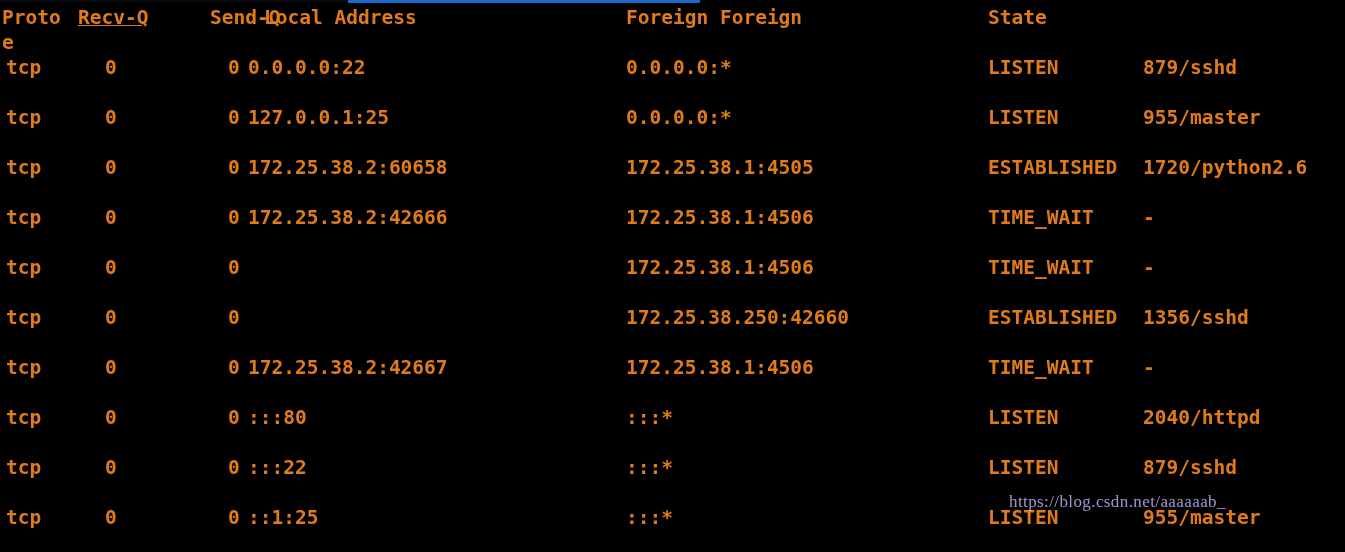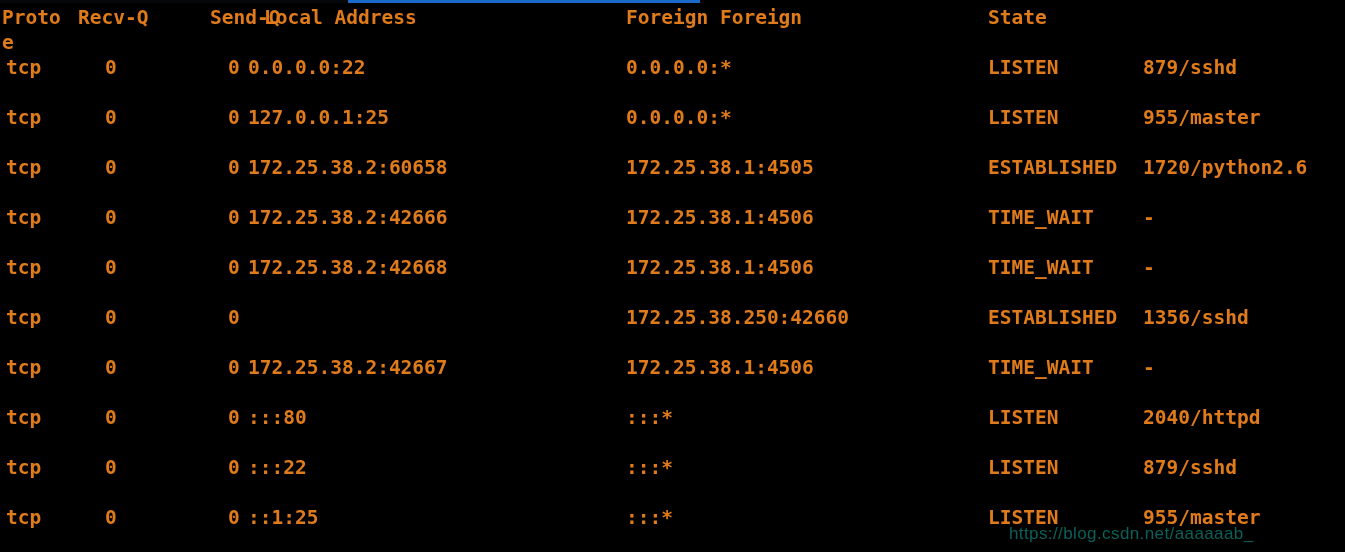--- a/index.html
+++ b/index.html
@@ -84,36 +84,36 @@
   .col-proto    { left: 6px; }
   .col-recvq    { left: 105px; }
   .col-sendq    { left: 228px; }
   .col-local    { left: 248px; }
   .col-foreign  { left: 626px; }
   .col-state    { left: 988px; }
   .col-pid      { left: 1143px; }
 
   
   .hdr-proto   { left: 2px; }
-  .hdr-recvq   { left: 78px; }
+  .hdr-recvq   { left: 78px; text-decoration: underline; }
   .hdr-sendq   { left: 170px; margin-left: 40px; }
   .hdr-local   { left: 264px; }
   .hdr-foreign { left: 626px; }
   .hdr-state   { left: 988px; }
   .hdr-pid     { left: 1143px; }
   .hdr-wrap    { left: 2px; }
 
   #watermark {
     position: absolute;
     left: 1009px;
-    top: 524px;
-    font-family: Liberation Sans, sans-serif;
+    top: 492px;
+    font-family: Liberation Serif, serif;
     font-size: 17px;
     line-height: 20px;
-    color: #0f766e;
+    color: #c4b5fd;
     opacity: 0.82;
     white-space: pre;
     letter-spacing: 0.4px;
   }
 </style>
 </head>
 <body>
 
 <div id="terminal">
 
@@ -123,21 +123,21 @@
   </div>
 
   <div id="rows">
 
   <div class="line" style="top: 2px;"><span class="cell hdr-proto">Proto</span><span class="cell hdr-recvq">Recv-Q</span><span class="cell hdr-sendq">Send-Q</span><span class="cell hdr-local">Local Address</span><span class="cell hdr-foreign">Foreign Foreign</span><span class="cell hdr-state">State</span></div>
       <div class="line" style="top: 27px;"><span class="cell hdr-wrap">e</span></div>
       <div class="line" style="top: 52px;"><span class="cell col-proto">tcp</span><span class="cell col-recvq">0</span><span class="cell col-sendq">0</span><span class="cell col-local">0.0.0.0:22</span><span class="cell col-foreign">0.0.0.0:*</span><span class="cell col-state">LISTEN</span><span class="cell col-pid">879/sshd</span></div>
       <div class="line" style="top: 102px;"><span class="cell col-proto">tcp</span><span class="cell col-recvq">0</span><span class="cell col-sendq">0</span><span class="cell col-local">127.0.0.1:25</span><span class="cell col-foreign">0.0.0.0:*</span><span class="cell col-state">LISTEN</span><span class="cell col-pid">955/master</span></div>
       <div class="line" style="top: 152px;"><span class="cell col-proto">tcp</span><span class="cell col-recvq">0</span><span class="cell col-sendq">0</span><span class="cell col-local">172.25.38.2:60658</span><span class="cell col-foreign">172.25.38.1:4505</span><span class="cell col-state">ESTABLISHED</span><span class="cell col-pid">1720/python2.6</span></div>
       <div class="line" style="top: 202px;"><span class="cell col-proto">tcp</span><span class="cell col-recvq">0</span><span class="cell col-sendq">0</span><span class="cell col-local">172.25.38.2:42666</span><span class="cell col-foreign">172.25.38.1:4506</span><span class="cell col-state">TIME_WAIT</span><span class="cell col-pid">-</span></div>
-      <div class="line" style="top: 252px;"><span class="cell col-proto">tcp</span><span class="cell col-recvq">0</span><span class="cell col-sendq">0</span><span class="cell col-local">172.25.38.2:42668</span><span class="cell col-foreign">172.25.38.1:4506</span><span class="cell col-state">TIME_WAIT</span><span class="cell col-pid">-</span></div>
+      <div class="line" style="top: 252px;"><span class="cell col-proto">tcp</span><span class="cell col-recvq">0</span><span class="cell col-sendq">0</span><span class="cell col-foreign">172.25.38.1:4506</span><span class="cell col-state">TIME_WAIT</span><span class="cell col-pid">-</span></div>
       <div class="line" style="top: 302px;"><span class="cell col-proto">tcp</span><span class="cell col-recvq">0</span><span class="cell col-sendq">0</span><span class="cell col-foreign">172.25.38.250:42660</span><span class="cell col-state">ESTABLISHED</span><span class="cell col-pid">1356/sshd</span></div>
       <div class="line" style="top: 352px;"><span class="cell col-proto">tcp</span><span class="cell col-recvq">0</span><span class="cell col-sendq">0</span><span class="cell col-local">172.25.38.2:42667</span><span class="cell col-foreign">172.25.38.1:4506</span><span class="cell col-state">TIME_WAIT</span><span class="cell col-pid">-</span></div>
       <div class="line" style="top: 402px;"><span class="cell col-proto">tcp</span><span class="cell col-recvq">0</span><span class="cell col-sendq">0</span><span class="cell col-local">:::80</span><span class="cell col-foreign">:::*</span><span class="cell col-state">LISTEN</span><span class="cell col-pid">2040/httpd</span></div>
       <div class="line" style="top: 452px;"><span class="cell col-proto">tcp</span><span class="cell col-recvq">0</span><span class="cell col-sendq">0</span><span class="cell col-local">:::22</span><span class="cell col-foreign">:::*</span><span class="cell col-state">LISTEN</span><span class="cell col-pid">879/sshd</span></div>
       <div class="line" style="top: 502px;"><span class="cell col-proto">tcp</span><span class="cell col-recvq">0</span><span class="cell col-sendq">0</span><span class="cell col-local">::1:25</span><span class="cell col-foreign">:::*</span><span class="cell col-state">LISTEN</span><span class="cell col-pid">955/master</span></div>
     </div>
 
   <div id="watermark">https://blog.csdn.net/aaaaaab_</div>
 
 </div>

